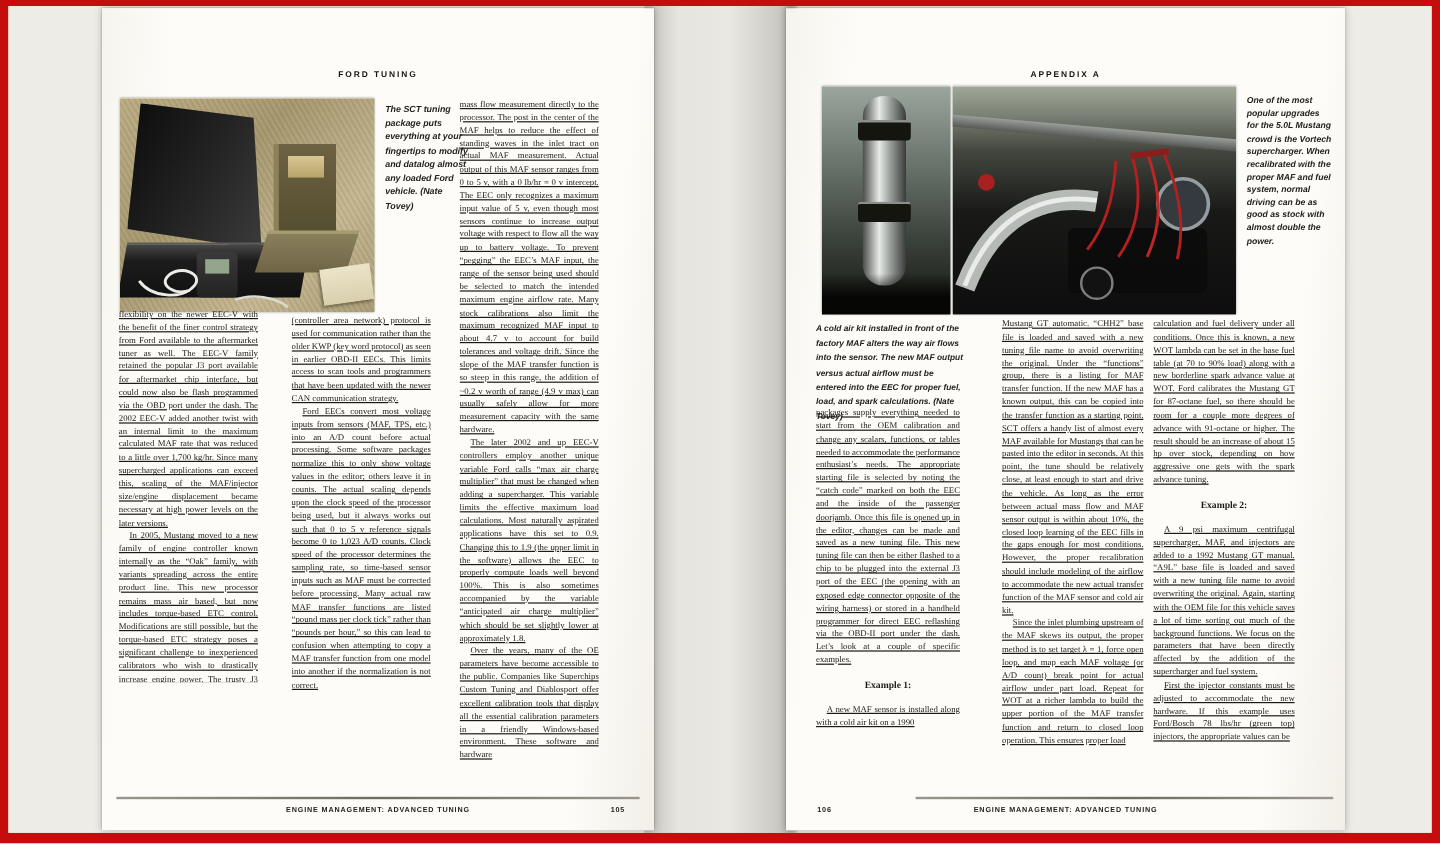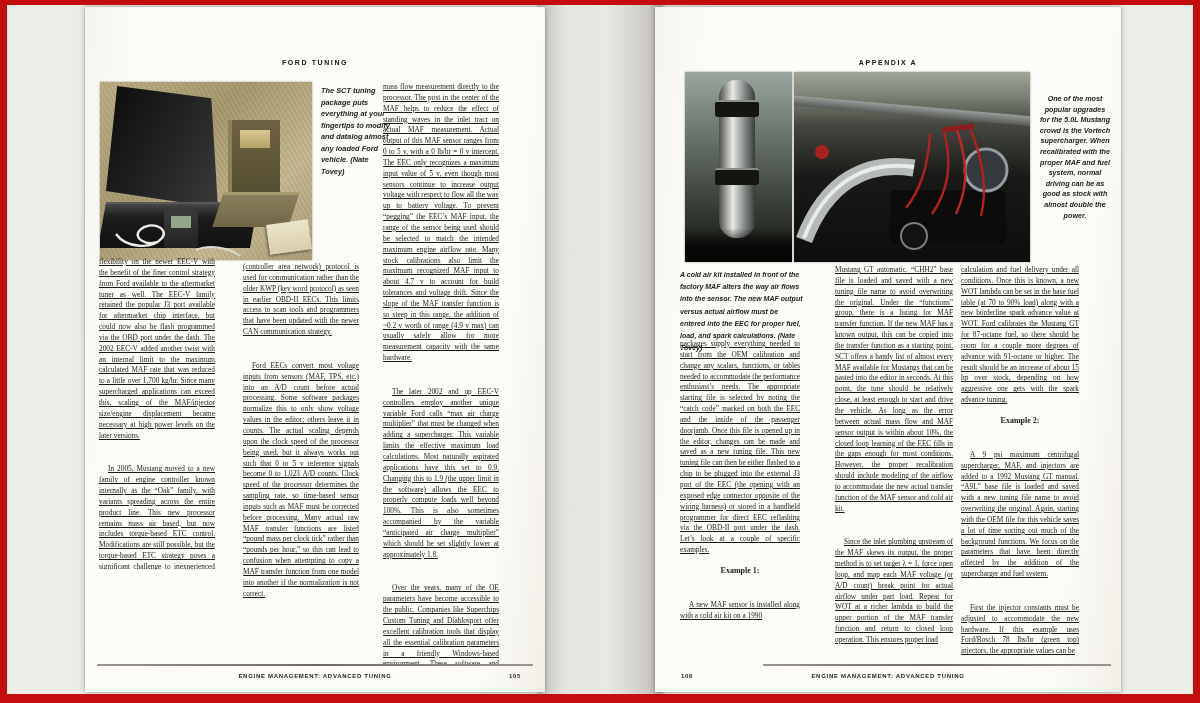--- a/index.html
+++ b/index.html
@@ -56,28 +56,28 @@
       background:linear-gradient(rgba(8,8,6,0),#060605 60%);}
 
   .photo-engine{left:139px;top:65px;width:236px;height:190px;
       background:linear-gradient(180deg,#a0a698 0%,#7d8376 12%,#44473f 28%,#191a18 55%,#0c0d0c 100%);}
   .strut-bar{position:absolute;left:-8px;top:34px;width:256px;height:10px;
       background:linear-gradient(#9a9e9a,#565955);transform:rotate(5deg);}
 
   
   .caption{position:absolute;font-style:italic;font-weight:bold;color:#23211d;}
   .caption-left{left:236px;top:78px;width:70px;font-size:7.4px;line-height:11.5px;}
-  .caption-side{left:384px;top:87px;width:72px;font-size:7.2px;line-height:10.6px;text-align:center;}
+  .caption-side{left:384px;top:72px;width:72px;font-size:7.2px;line-height:10.6px;}
   .caption-below{left:25px;top:262px;width:123px;font-size:7px;line-height:12.2px;}
 
   
   .col{position:absolute;overflow:hidden;text-align:justify;color:#1c1a17;
        font-family:"Liberation Serif","DejaVu Serif",serif;font-size:7.3px;line-height:10.85px;}
   .col p{margin:0;text-align:justify;text-decoration:underline;}
-  .col p.ind{text-indent:9px;margin-top:23px;}
+  .col p.ind{text-indent:9px;}
   .col-l1{left:14px;top:250px;width:116px;height:312px;}
   .col-l2{left:158px;top:255px;width:116px;height:402px;}
   .col-l3{left:298px;top:75px;width:116px;height:582px;}
   .col-r1{left:25px;top:332px;width:120px;height:310px;}
   .col-r2{left:180px;top:258px;width:118px;height:400px;}
   .col-r3{left:306px;top:258px;width:118px;height:400px;}
   .example-head{display:block;text-align:center;font-weight:bold;font-size:8px;
        margin:10px 0 9px;font-family:"Liberation Serif","DejaVu Serif",serif;}
 
   

